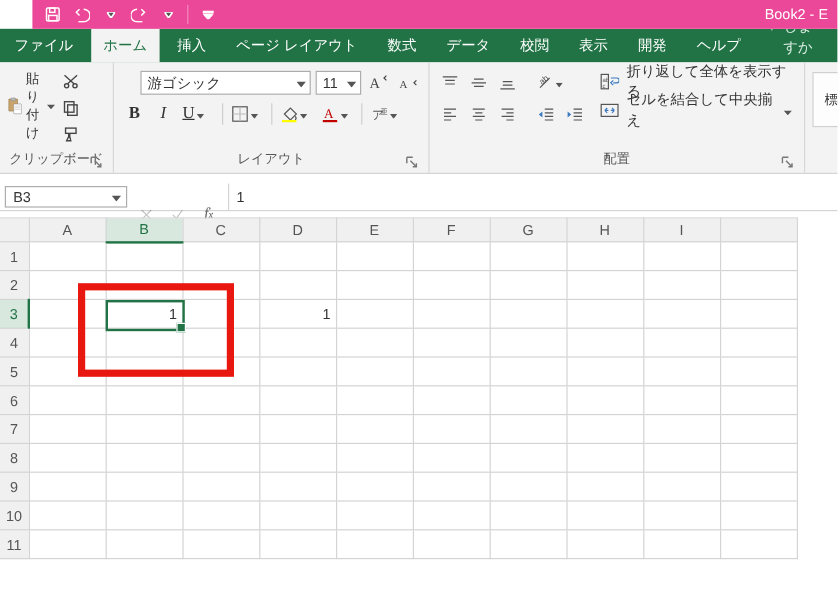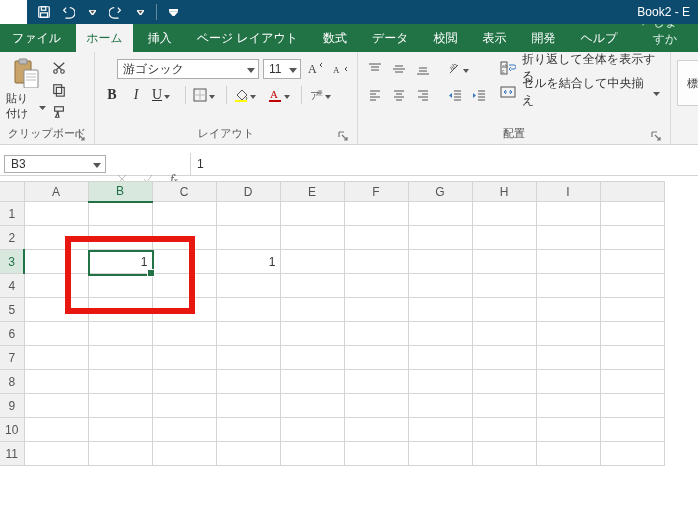--- a/index.html
+++ b/index.html
@@ -7,21 +7,21 @@
     font-family: "Yu Gothic UI", "Meiryo UI", "Segoe UI", sans-serif;
     font-size: 12px;
     color: #333;
     background: #fff;
     width: 698px; height: 513px;
     overflow: hidden;
     -webkit-font-smoothing: antialiased;
   }
   
   .titlebar {
-    background: #0c4a6e;
+    background: #ec4899;
     color: #fff;
     height: 24px;
     display: flex;
     align-items: center;
     position: relative;
     margin-left: 27px;
   }
   .qat {
     display: flex;
     align-items: center;
@@ -114,21 +114,21 @@
     position: absolute;
     right: 2px; bottom: 2px;
     width: 12px; height: 12px;
   }
   .dlg-launcher svg { stroke:#777; fill:none; stroke-width:1.2; }
 
   
   .clip-body { display:flex; gap:2px; align-items:flex-start; height:66px; }
   .paste-big {
     width: 40px;
-    display:flex; flex-direction:column; align-items:center; gap:3px;
+    display:flex; flex-direction:row; align-items:center; gap:3px;
     padding-top:2px;
   }
   .paste-big .glyph {
     width: 28px; height: 30px;
   }
   .paste-big .cap { font-size:11px; color:#333; display:flex; align-items:center; gap:2px;}
   .mini-col { display:flex; flex-direction:column; gap:2px; padding-top:2px; }
   .mini-btn { width:22px; height:20px; display:flex; align-items:center; justify-content:center; }
   .mini-btn svg { stroke:#444; fill:none; stroke-width:1.3; }
 

